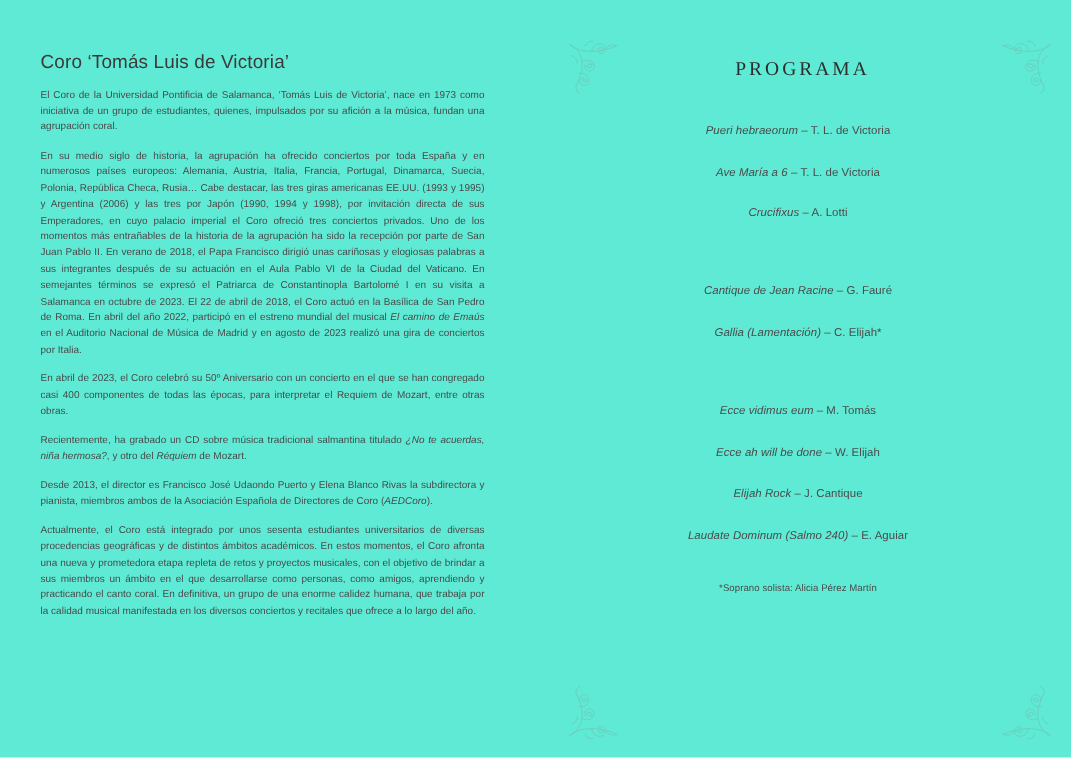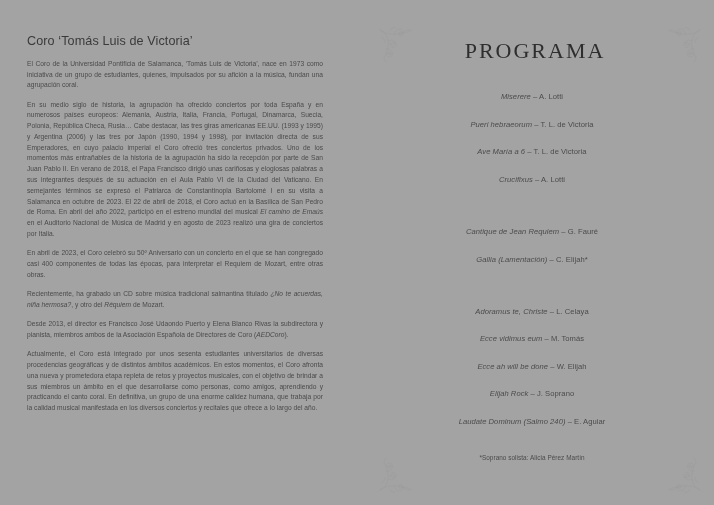--- a/index.html
+++ b/index.html
@@ -12,21 +12,21 @@
     height: 505px;
     position: relative;
     overflow: hidden;
     font-family: "Liberation Sans", sans-serif;
     color: #3c3c3c;
   }
 
   .page {
     position: absolute;
     inset: 0;
-    background: #a3a3a3;
+    background: #5eead4;
   }
 
   
   .left-col {
     position: absolute;
     left: 27px;
     top: 34px;
     width: 296px;
   }
   .choir-title {
@@ -51,21 +51,21 @@
   
   .right-col {
     position: absolute;
     left: 372px;
     top: 20px;
     width: 320px;
     height: 470px;
   }
   .programa-heading {
     font-family: "Liberation Serif", serif;
-    font-size: 22px;
+    font-size: 13px;
     font-weight: 400;
     letter-spacing: 2.0px;
     color: #2e2e2e;
     text-align: center;
     margin: 18px 0 0 0;
     padding-left: 6px;
   }
 
   .program-list {
     margin: 0;
@@ -130,30 +130,28 @@
         <p class="body-par">Recientemente, ha grabado un CD sobre música tradicional salmantina titulado <i>¿No te acuerdas, niña hermosa?</i>, y otro del <i>Réquiem</i> de Mozart.</p>
         <p class="body-par">Desde 2013, el director es Francisco José Udaondo Puerto y Elena Blanco Rivas la subdirectora y pianista, miembros ambos de la Asociación Española de Directores de Coro (<i>AEDCoro</i>).</p>
         <p class="body-par">Actualmente, el Coro está integrado por unos sesenta estudiantes universitarios de diversas procedencias geográficas y de distintos ámbitos académicos. En estos momentos, el Coro afronta una nueva y prometedora etapa repleta de retos y proyectos musicales, con el objetivo de brindar a sus miembros un ámbito en el que desarrollarse como personas, como amigos, aprendiendo y practicando el canto coral. En definitiva, un grupo de una enorme calidez humana, que trabaja por la calidad musical manifestada en los diversos conciertos y recitales que ofrece a lo largo del año.</p>
       </div>
   </div>
 
   <div class="right-col">
     <div class="programa-heading">PROGRAMA</div>
 
     <ul class="program-list" id="program-list">
-        <li class="program-item"><span class="work">Miserere</span><span class="sep"> – </span><span class="composer">A. Lotti</span></li>
         <li class="program-item"><span class="work">Pueri hebraeorum</span><span class="sep"> – </span><span class="composer">T. L. de Victoria</span></li>
         <li class="program-item"><span class="work">Ave María a 6</span><span class="sep"> – </span><span class="composer">T. L. de Victoria</span></li>
         <li class="program-item group-gap"><span class="work">Crucifixus</span><span class="sep"> – </span><span class="composer">A. Lotti</span></li>
-        <li class="program-item"><span class="work">Cantique de Jean Requiem</span><span class="sep"> – </span><span class="composer">G. Fauré</span></li>
+        <li class="program-item"><span class="work">Cantique de Jean Racine</span><span class="sep"> – </span><span class="composer">G. Fauré</span></li>
         <li class="program-item group-gap"><span class="work">Gallia (Lamentación)</span><span class="sep"> – </span><span class="composer">C. Elijah*</span></li>
-        <li class="program-item"><span class="work">Adoramus te, Christe</span><span class="sep"> – </span><span class="composer">L. Celaya</span></li>
         <li class="program-item"><span class="work">Ecce vidimus eum</span><span class="sep"> – </span><span class="composer">M. Tomás</span></li>
         <li class="program-item"><span class="work">Ecce ah will be done</span><span class="sep"> – </span><span class="composer">W. Elijah</span></li>
-        <li class="program-item"><span class="work">Elijah Rock</span><span class="sep"> – </span><span class="composer">J. Soprano</span></li>
+        <li class="program-item"><span class="work">Elijah Rock</span><span class="sep"> – </span><span class="composer">J. Cantique</span></li>
         <li class="program-item"><span class="work">Laudate Dominum (Salmo 240)</span><span class="sep"> – </span><span class="composer">E. Aguiar</span></li>
       </ul>
 
     <div class="footnote">*Soprano solista: Alicia Pérez Martín</div>
   </div>
 
   <div class="ornament orn-tl">
     <svg viewBox="0 0 60 60" xmlns="http://www.w3.org/2000/svg">
       <g fill="none" stroke="#8a8a8a" stroke-width="0.8" stroke-linecap="round">
         <path d="M8 8 C 14 10, 18 16, 19 23 C 20 30, 18 38, 14 45"></path>

